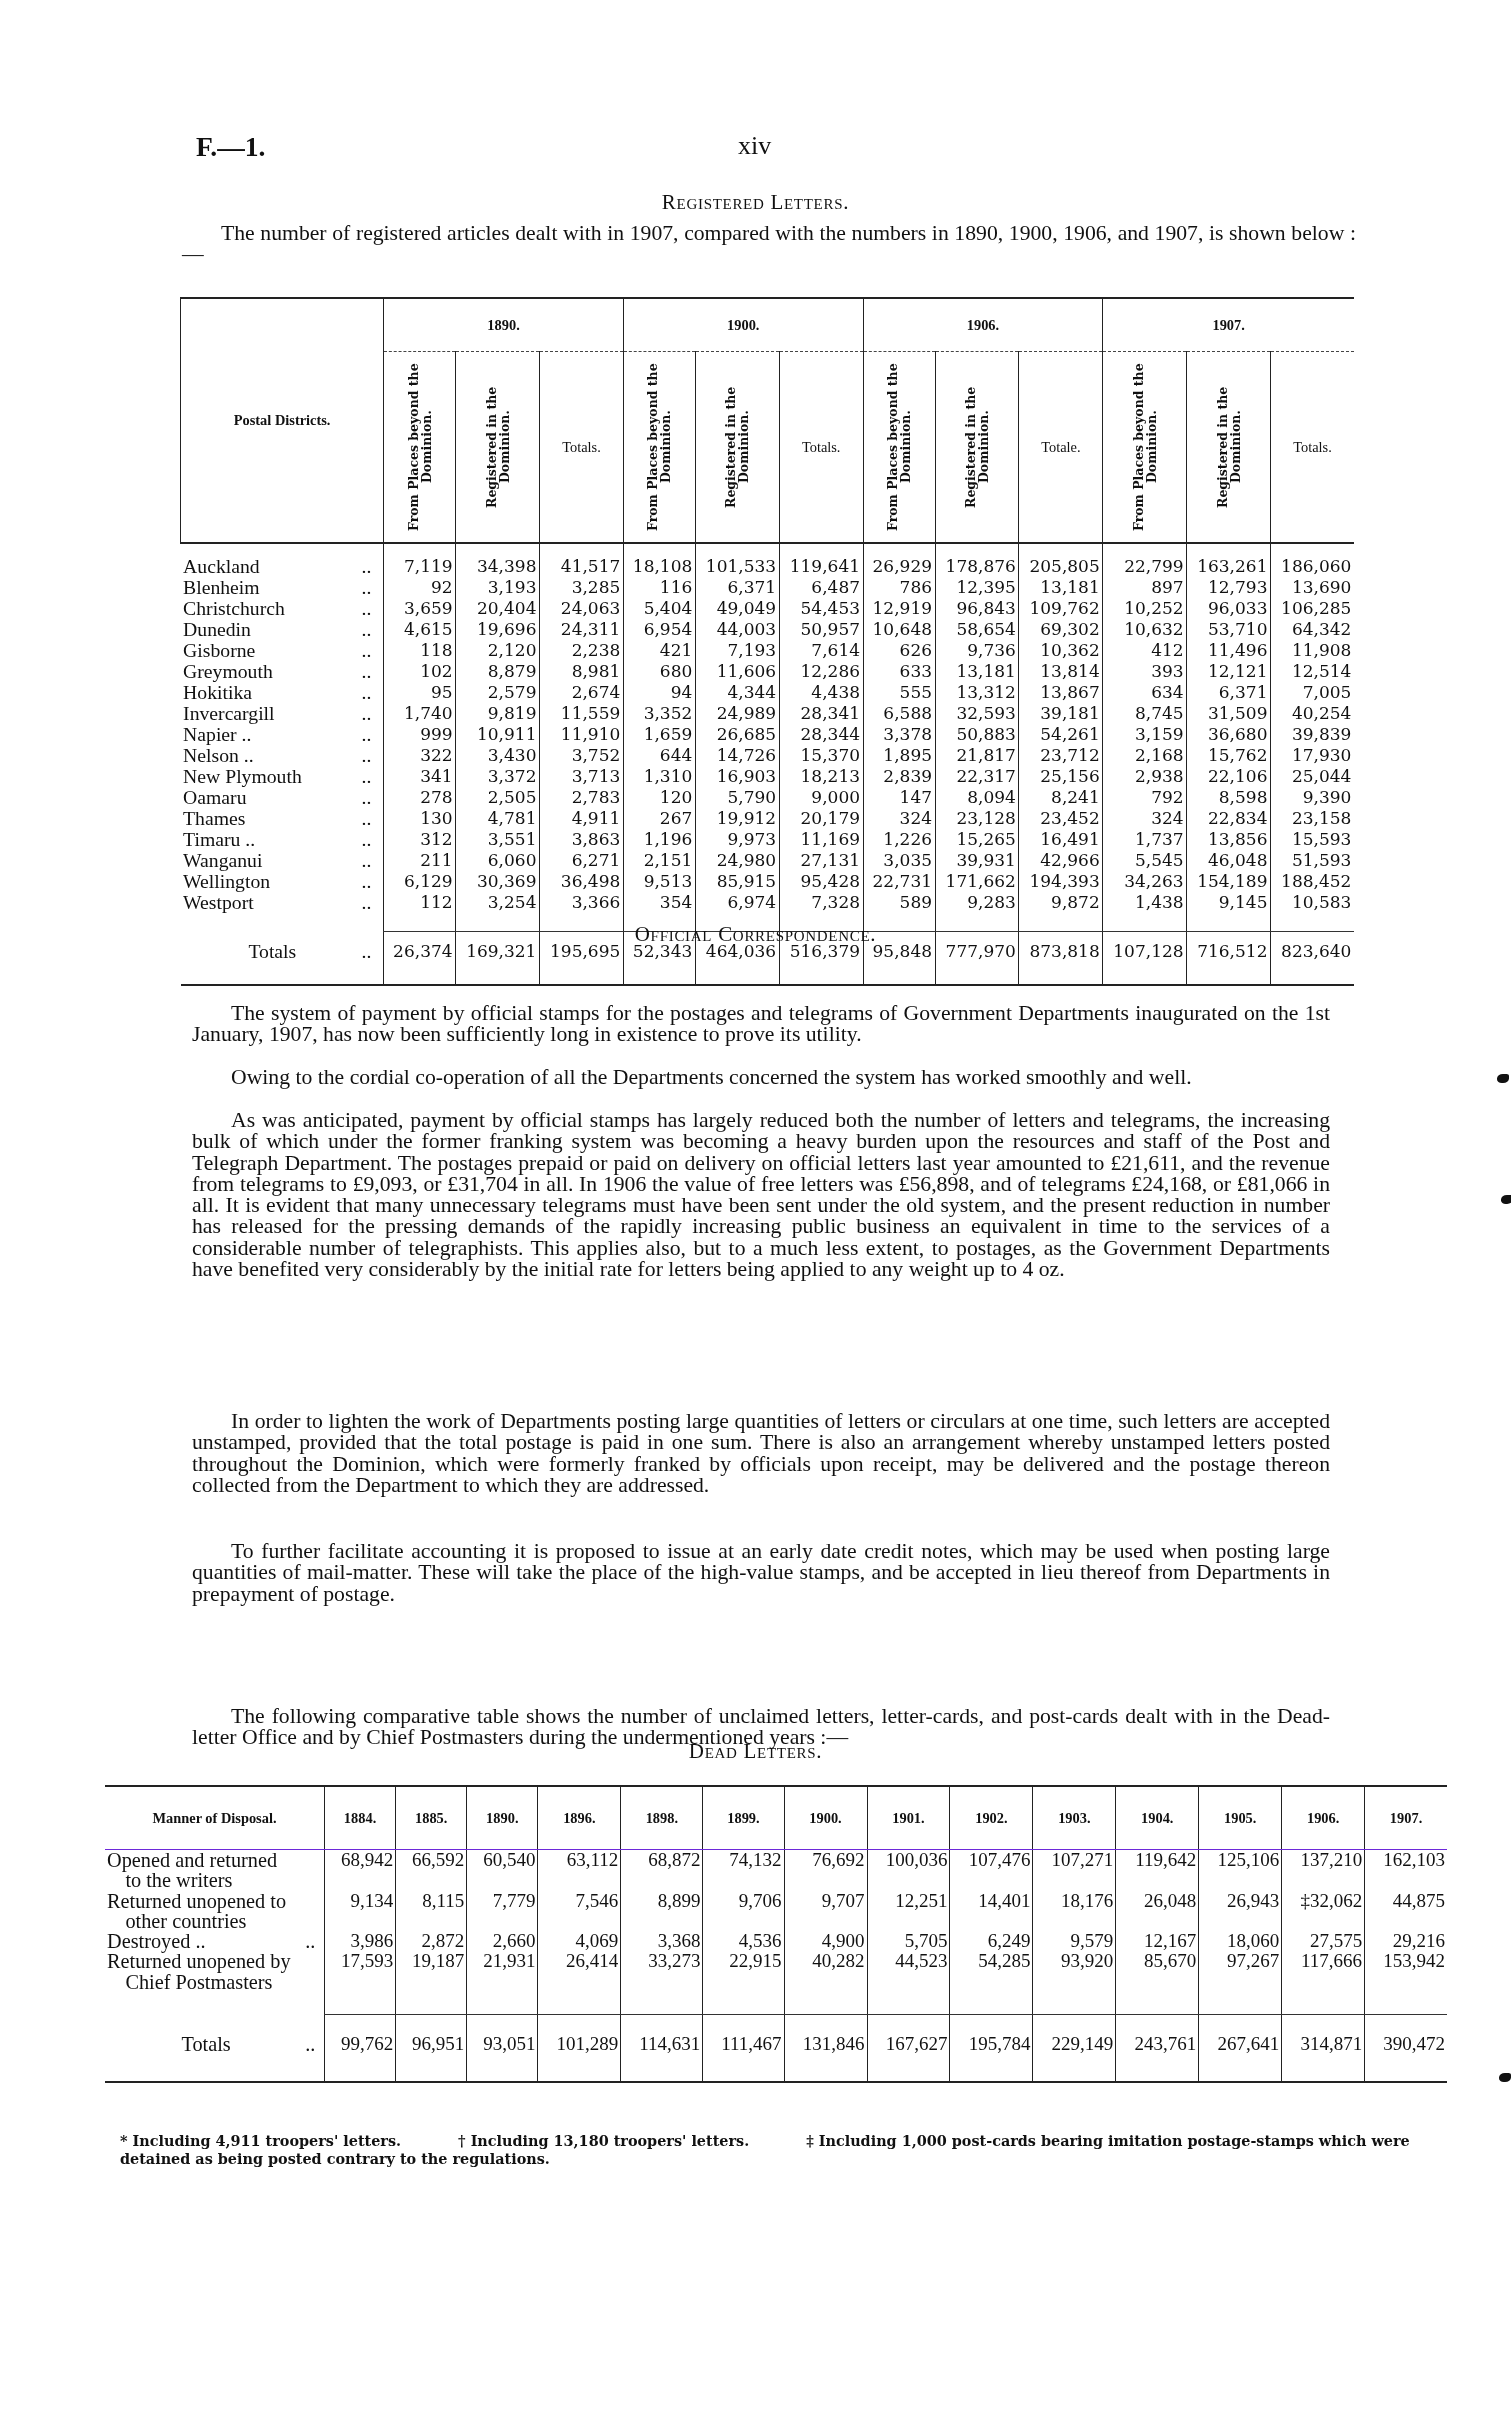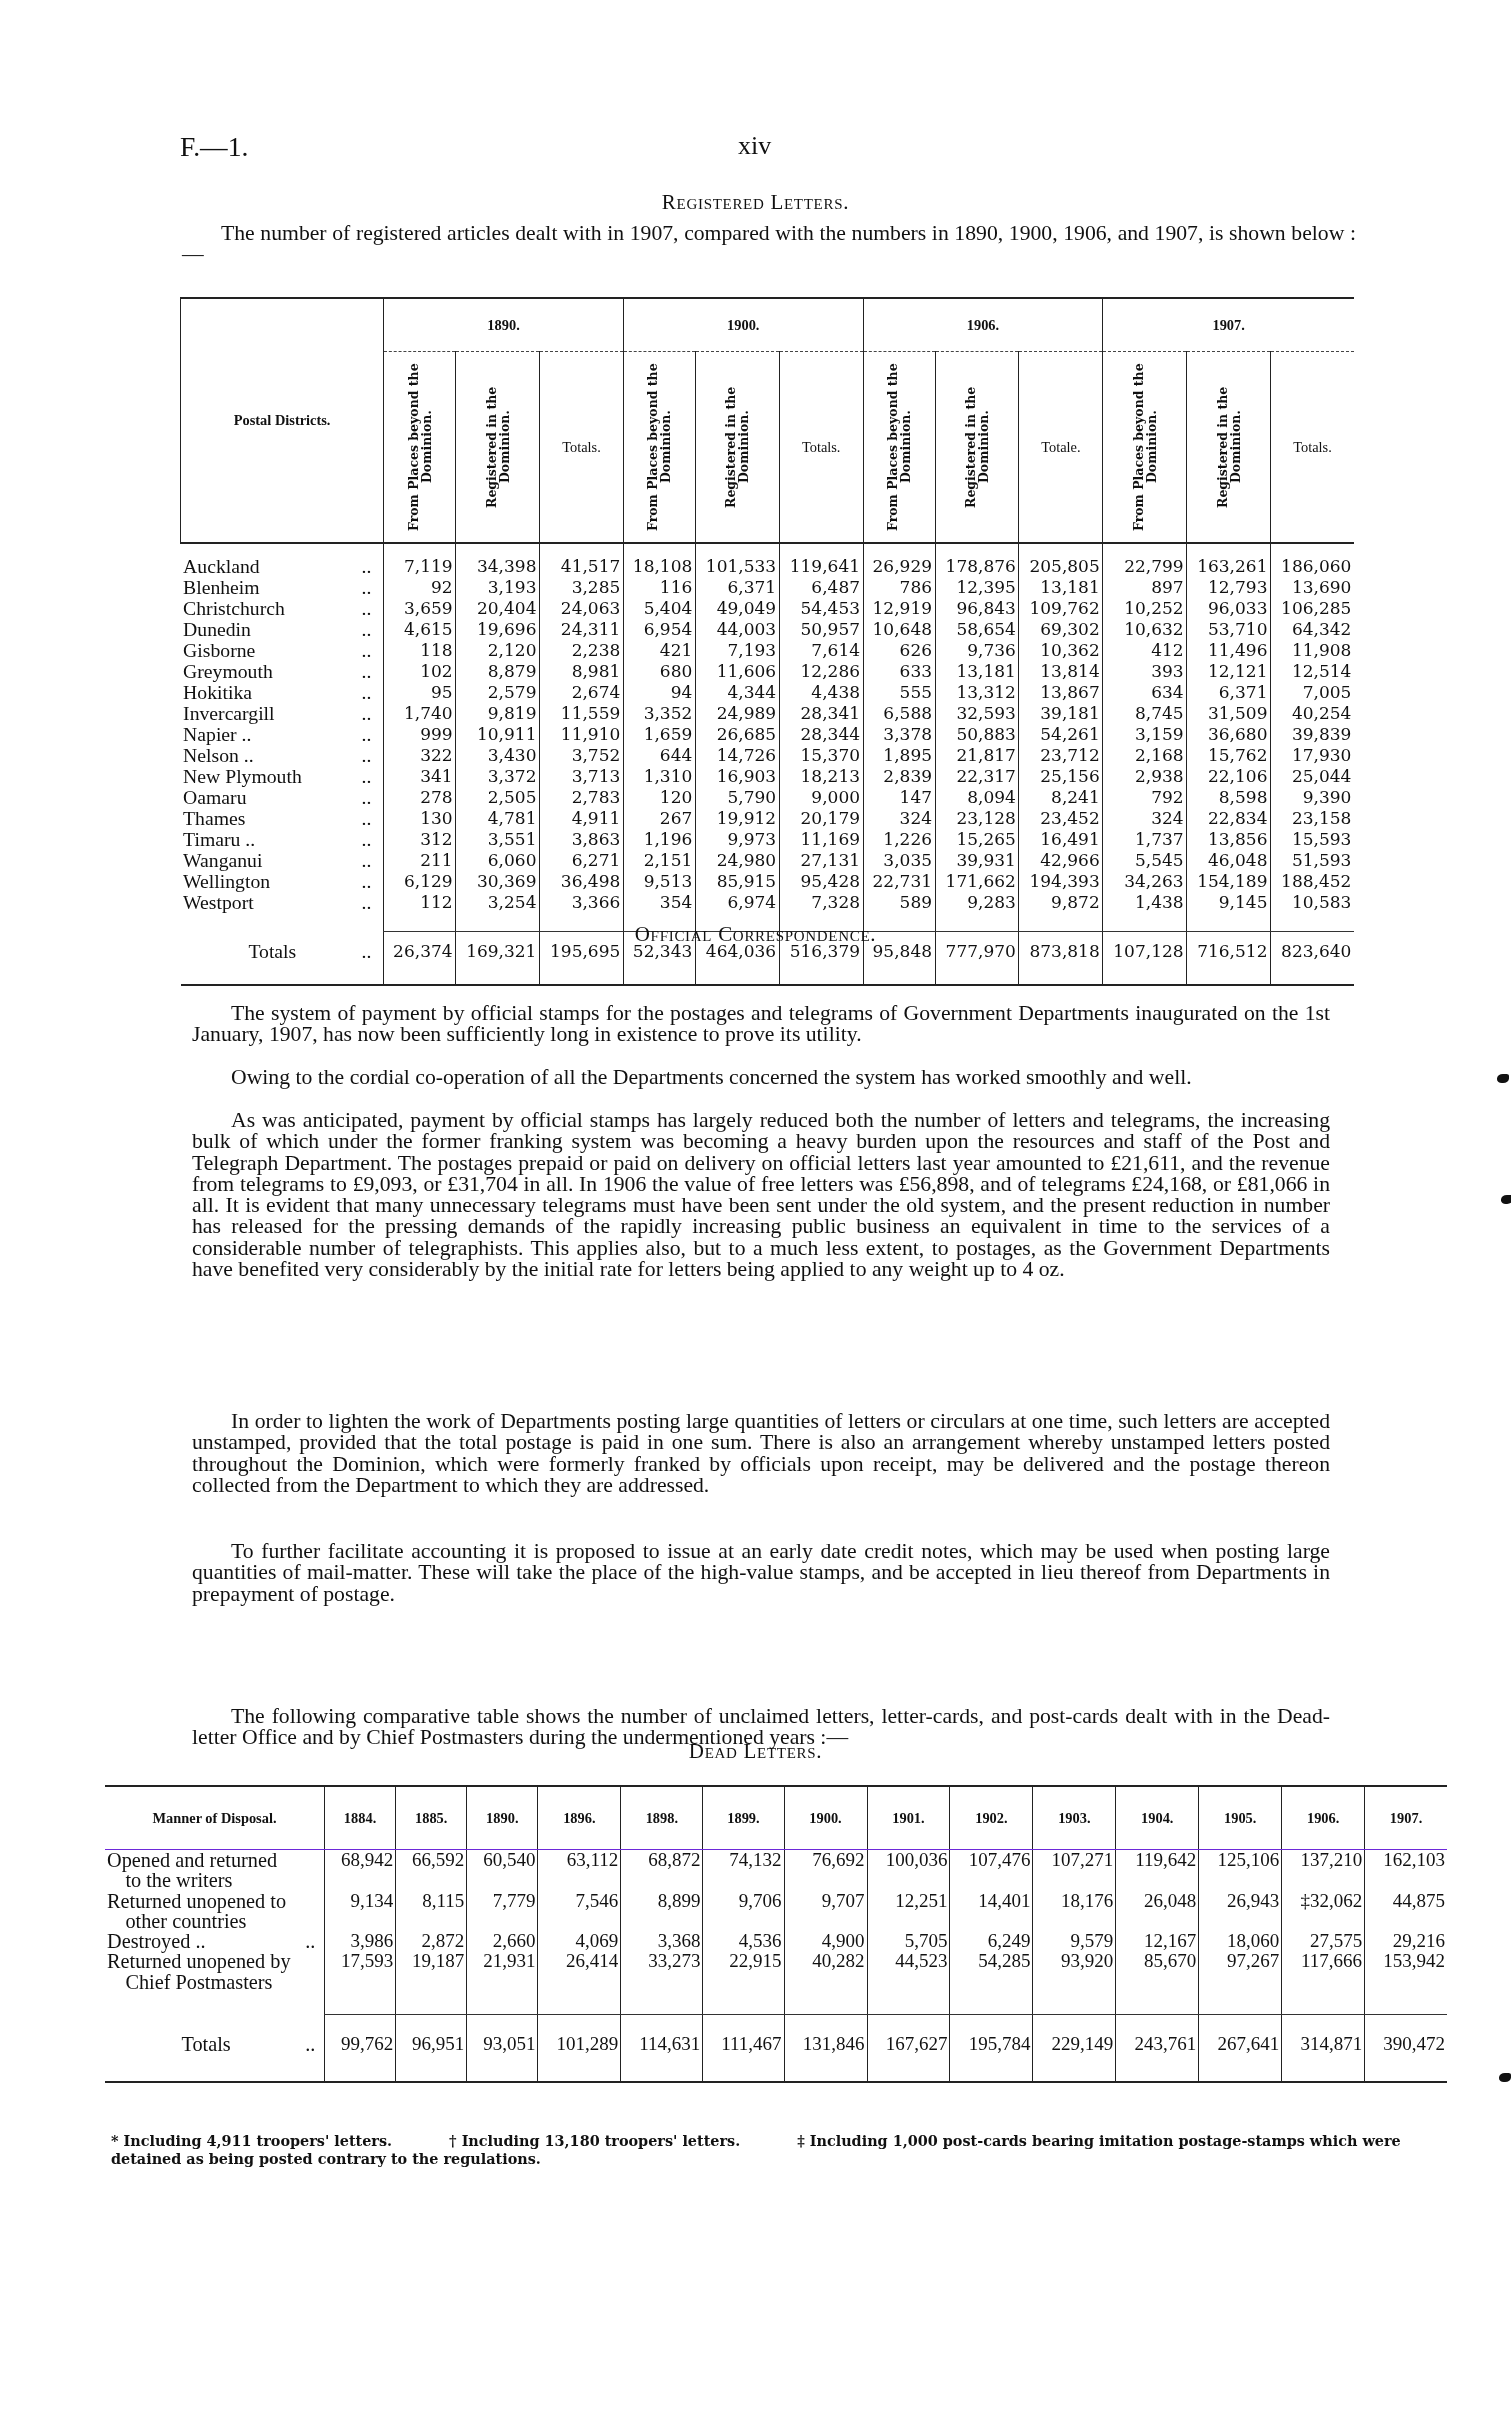--- a/index.html
+++ b/index.html
@@ -1,21 +1,21 @@
 <!DOCTYPE html>
 <html style="font-size:10.5px"><head>
 <meta charset="utf-8">
 <style>
   html, body { margin: 0; padding: 0; background: #ffffff; }
   body {
     width: 1511px; height: 2426px; position: relative; overflow: hidden;
     font-family: "Liberation Serif", "DejaVu Serif", serif; color: #111;
   }
   .page-header { position: absolute; top: 131px; left: 180px; width: 1174px; height: 39px; }
-  .page-ref { position: absolute; left: 0; top: 0; font-size: 27.6px; font-weight: normal; }
+  .page-ref { position: absolute; left: 16px; top: 0; font-size: 27.6px; font-weight: bold; }
   .page-num { position: absolute; left: 558px; top: 0; font-size: 26px; }
 
   .section-title {
     position: absolute; left: 0; width: 1511px; text-align: center;
     font-size: 21px; font-variant: small-caps; letter-spacing: 0.7px;
   }
   .para {
     position: absolute; left: 192px; width: 1138px; font-size: 21.7px; line-height: 21.3px;
     text-align: justify; text-indent: 39px;
   }
@@ -54,21 +54,21 @@
   #dead-table tbody td.label { text-align: left; border-left: none; font-size: 20.3px; }
   #dead-table tbody td.label .sub { display: block; padding-left: 18.4px; }
   #dead-table tbody td.label .dots { float: right; padding-right: 6.6px; }
   #dead-table tbody tr.first td { }
   #dead-table tbody tr.rule td { border-bottom: 1.3px solid #333; height: 22px; }
   #dead-table tbody tr.rule td.label { border-bottom: none; }
   #dead-table tbody tr.total td { height: 59px; vertical-align: middle; }
   #dead-table tbody tr.total td.label { text-align: center; }
   #dead-table tbody tr.end td { border-bottom: 2px solid #222; height: 6.6px; }
 
-  .footnotes { position: absolute; top: 2132px; left: 111px; width: 1325px; font-size: 14.4px; font-weight: bold; font-family: "DejaVu Serif", serif; line-height: 17.7px; }
+  .footnotes { position: absolute; top: 2132px; left: 120px; width: 1325px; font-size: 14.4px; font-weight: bold; font-family: "DejaVu Serif", serif; line-height: 17.7px; }
   .footnotes span { margin-right: 52px; }
 
   .edge-mark { position: absolute; width: 11.8px; height: 9.2px; background: #111; border-radius: 50% 20% 50% 40%; }
 </style>
 </head>
 <body>
 
 <div class="page-header">
   <span class="page-ref">F.—1.</span>
   <span class="page-num">xiv</span>

